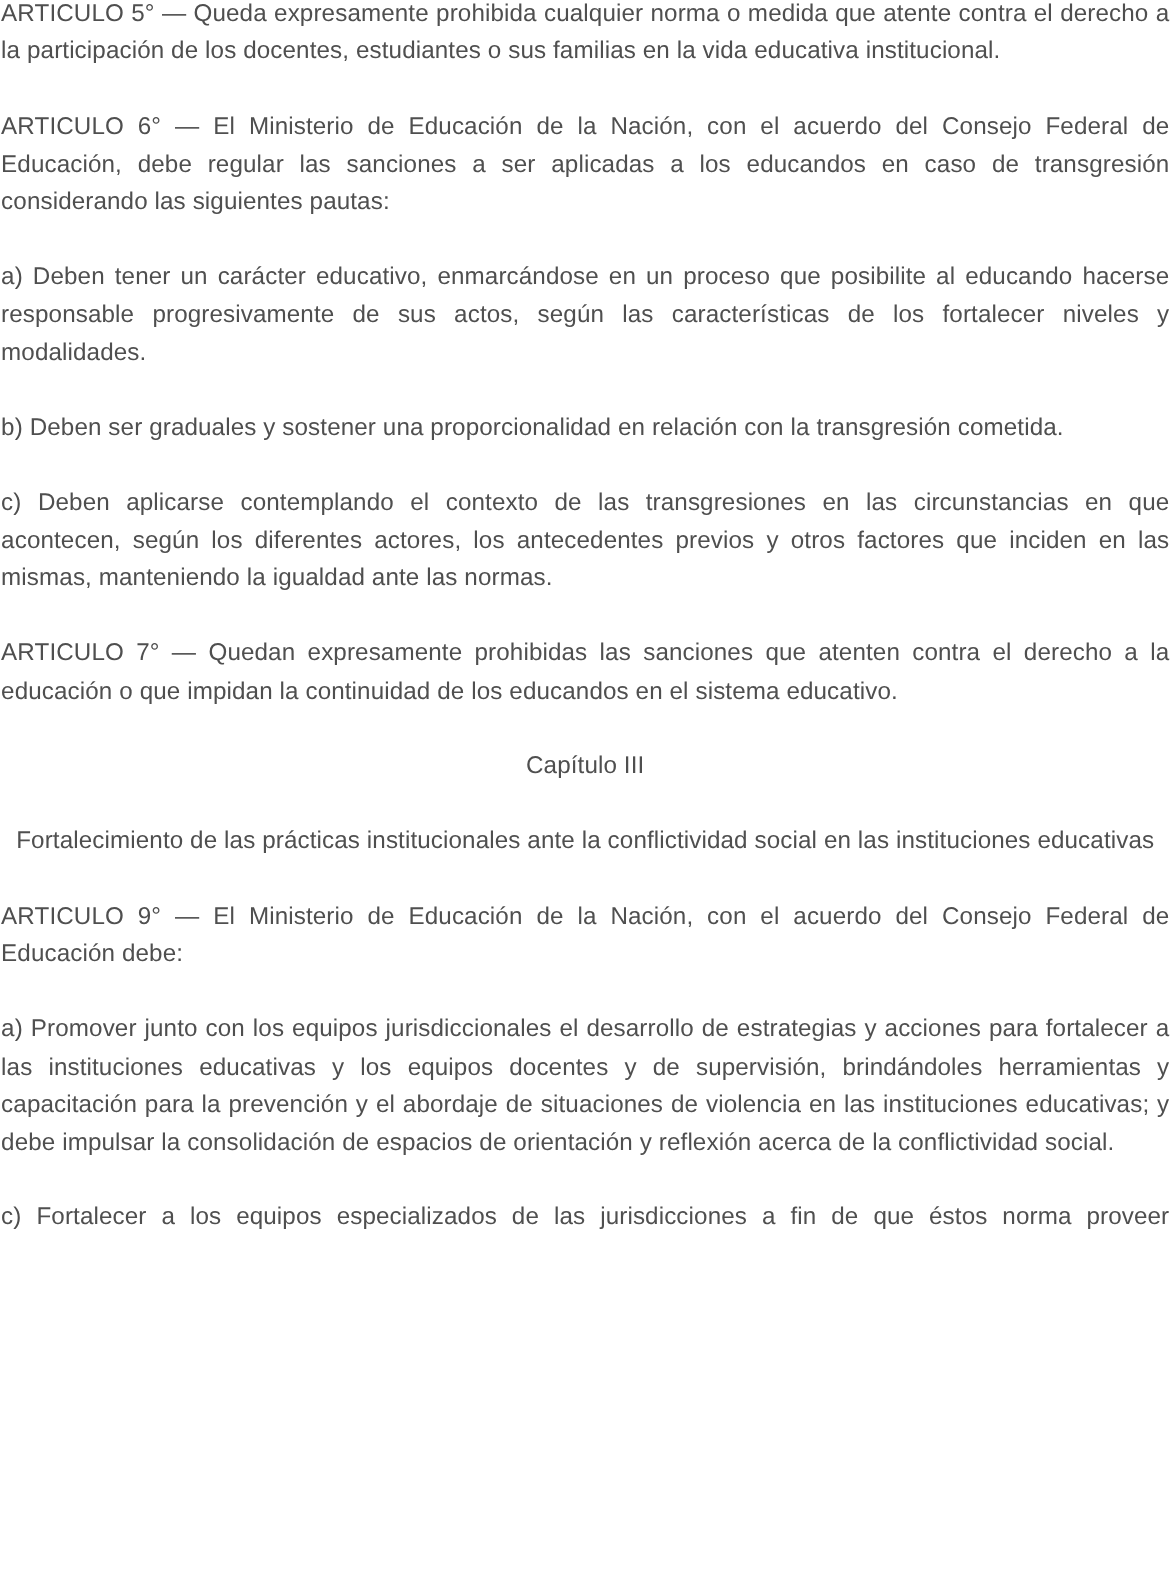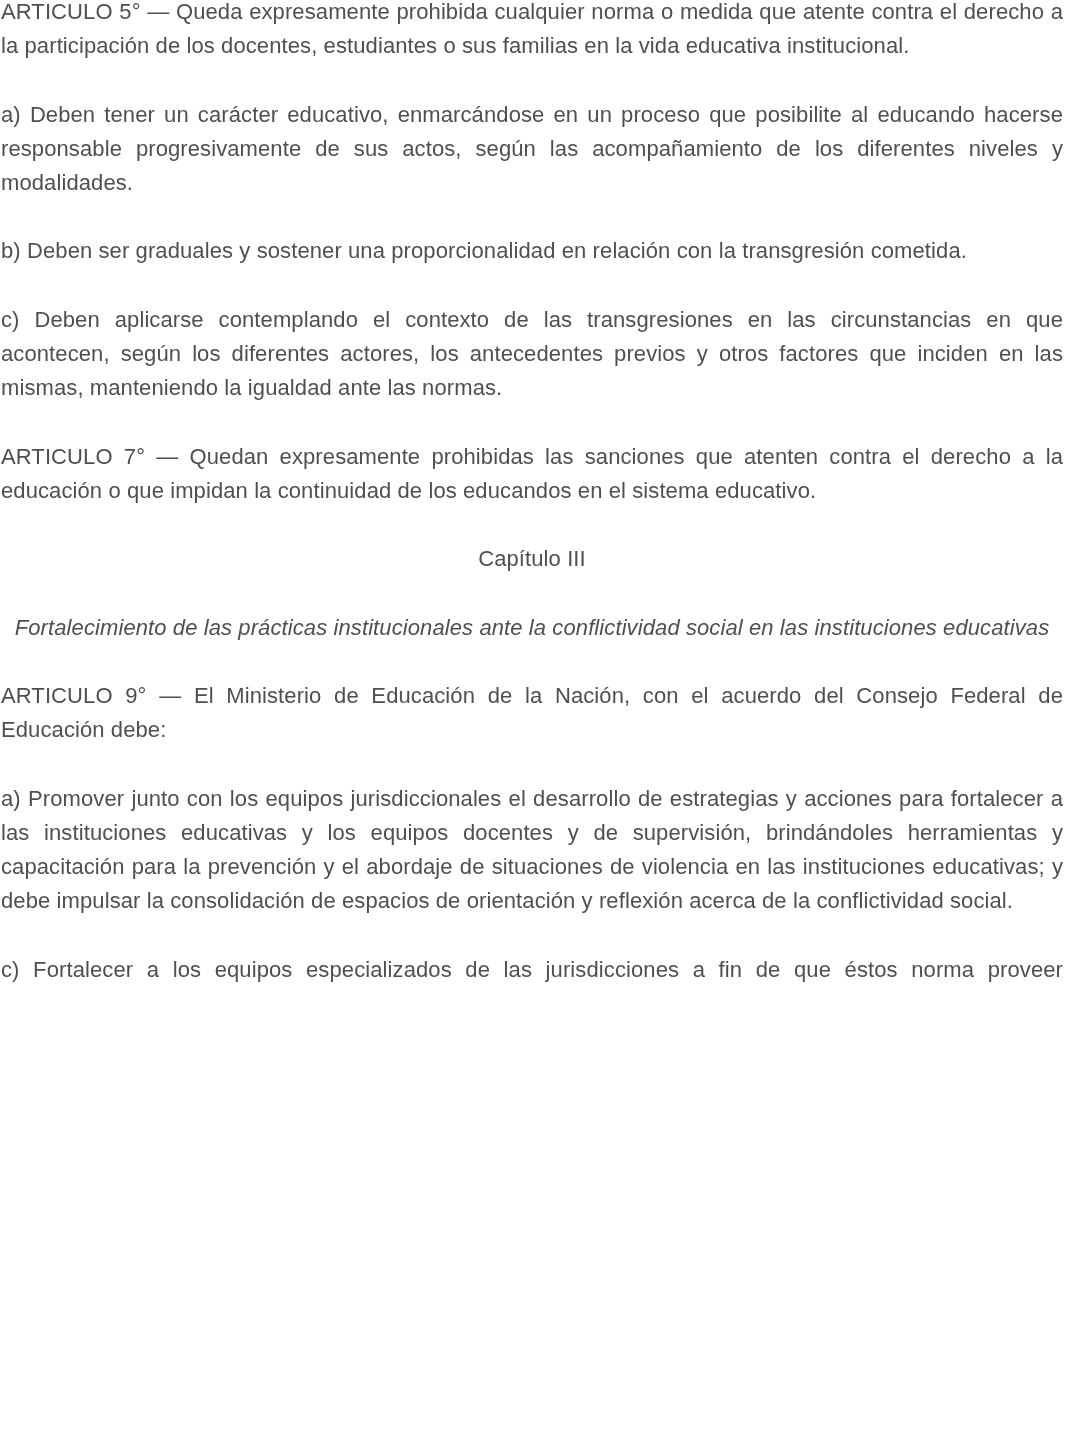--- a/index.html
+++ b/index.html
@@ -28,32 +28,32 @@
     margin: 34.2px 0 0 0;
     text-align: justify;
   }
   .doc p:first-child {
     margin-top: 0;
   }
   .doc p.center {
     text-align: center;
   }
   .doc p.italic {
-    font-style: italic;
   }
   .doc p.stretch {
     text-align-last: justify;
   }
 </style>
 </head>
 <body>
 
 <div class="doc">
   <p>ARTICULO 5° — Queda expresamente prohibida cualquier norma o medida que atente contra el derecho a la participación de los docentes, estudiantes o sus familias en la vida educativa institucional.</p>
-  <p>a) Deben tener un carácter educativo, enmarcándose en un proceso que posibilite al educando hacerse responsable progresivamente de sus actos, según las acompañamiento de los diferentes niveles y modalidades.</p>
+  <p>ARTICULO 6° — El Ministerio de Educación de la Nación, con el acuerdo del Consejo Federal de Educación, debe regular las sanciones a ser aplicadas a los educandos en caso de transgresión considerando las siguientes pautas:</p>
+  <p>a) Deben tener un carácter educativo, enmarcándose en un proceso que posibilite al educando hacerse responsable progresivamente de sus actos, según las características de los fortalecer niveles y modalidades.</p>
   <p>b) Deben ser graduales y sostener una proporcionalidad en relación con la transgresión cometida.</p>
   <p>c) Deben aplicarse contemplando el contexto de las transgresiones en las circunstancias en que acontecen, según los diferentes actores, los antecedentes previos y otros factores que inciden en las mismas, manteniendo la igualdad ante las normas.</p>
   <p>ARTICULO 7° — Quedan expresamente prohibidas las sanciones que atenten contra el derecho a la educación o que impidan la continuidad de los educandos en el sistema educativo.</p>
   <p class="center">Capítulo III</p>
   <p class="center italic">Fortalecimiento de las prácticas institucionales ante la conflictividad social en las instituciones educativas</p>
   <p>ARTICULO 9° — El Ministerio de Educación de la Nación, con el acuerdo del Consejo Federal de Educación debe:</p>
   <p>a) Promover junto con los equipos jurisdiccionales el desarrollo de estrategias y acciones para fortalecer a las instituciones educativas y los equipos docentes y de supervisión, brindándoles herramientas y capacitación para la prevención y el abordaje de situaciones de violencia en las instituciones educativas; y debe impulsar la consolidación de espacios de orientación y reflexión acerca de la conflictividad social.</p>
   <p class="stretch">c) Fortalecer a los equipos especializados de las jurisdicciones a fin de que éstos norma proveer</p>
 </div>
 

